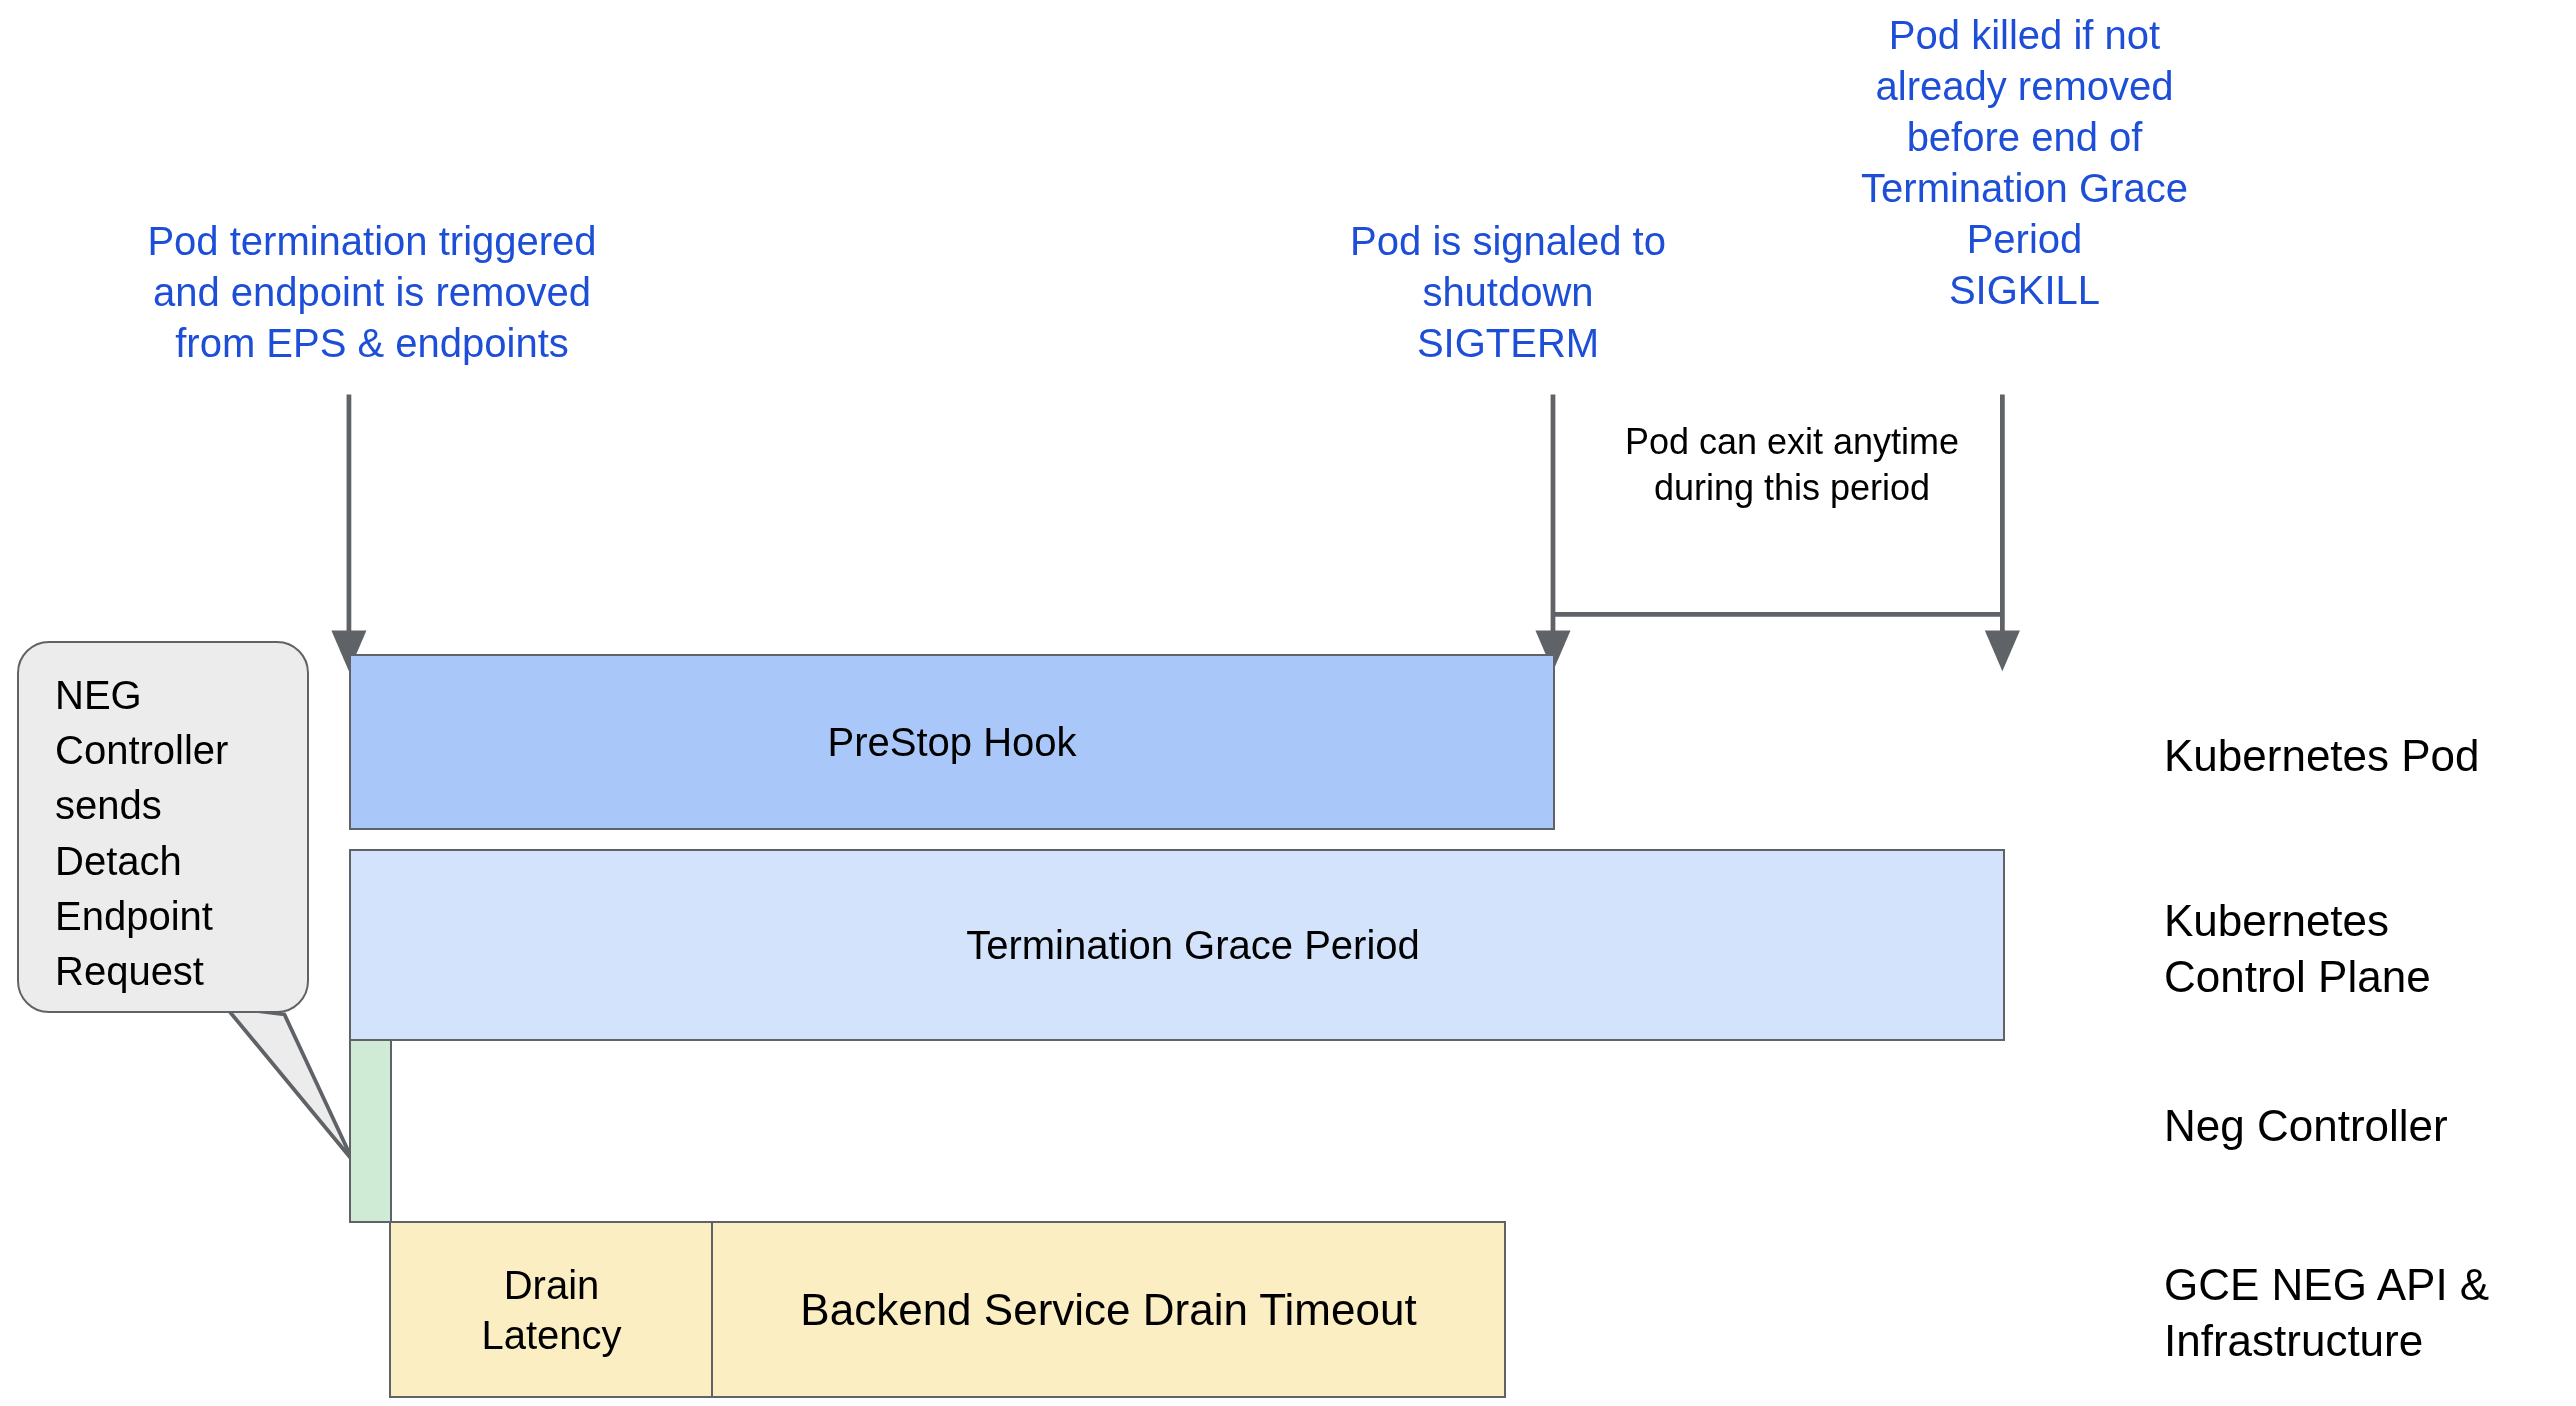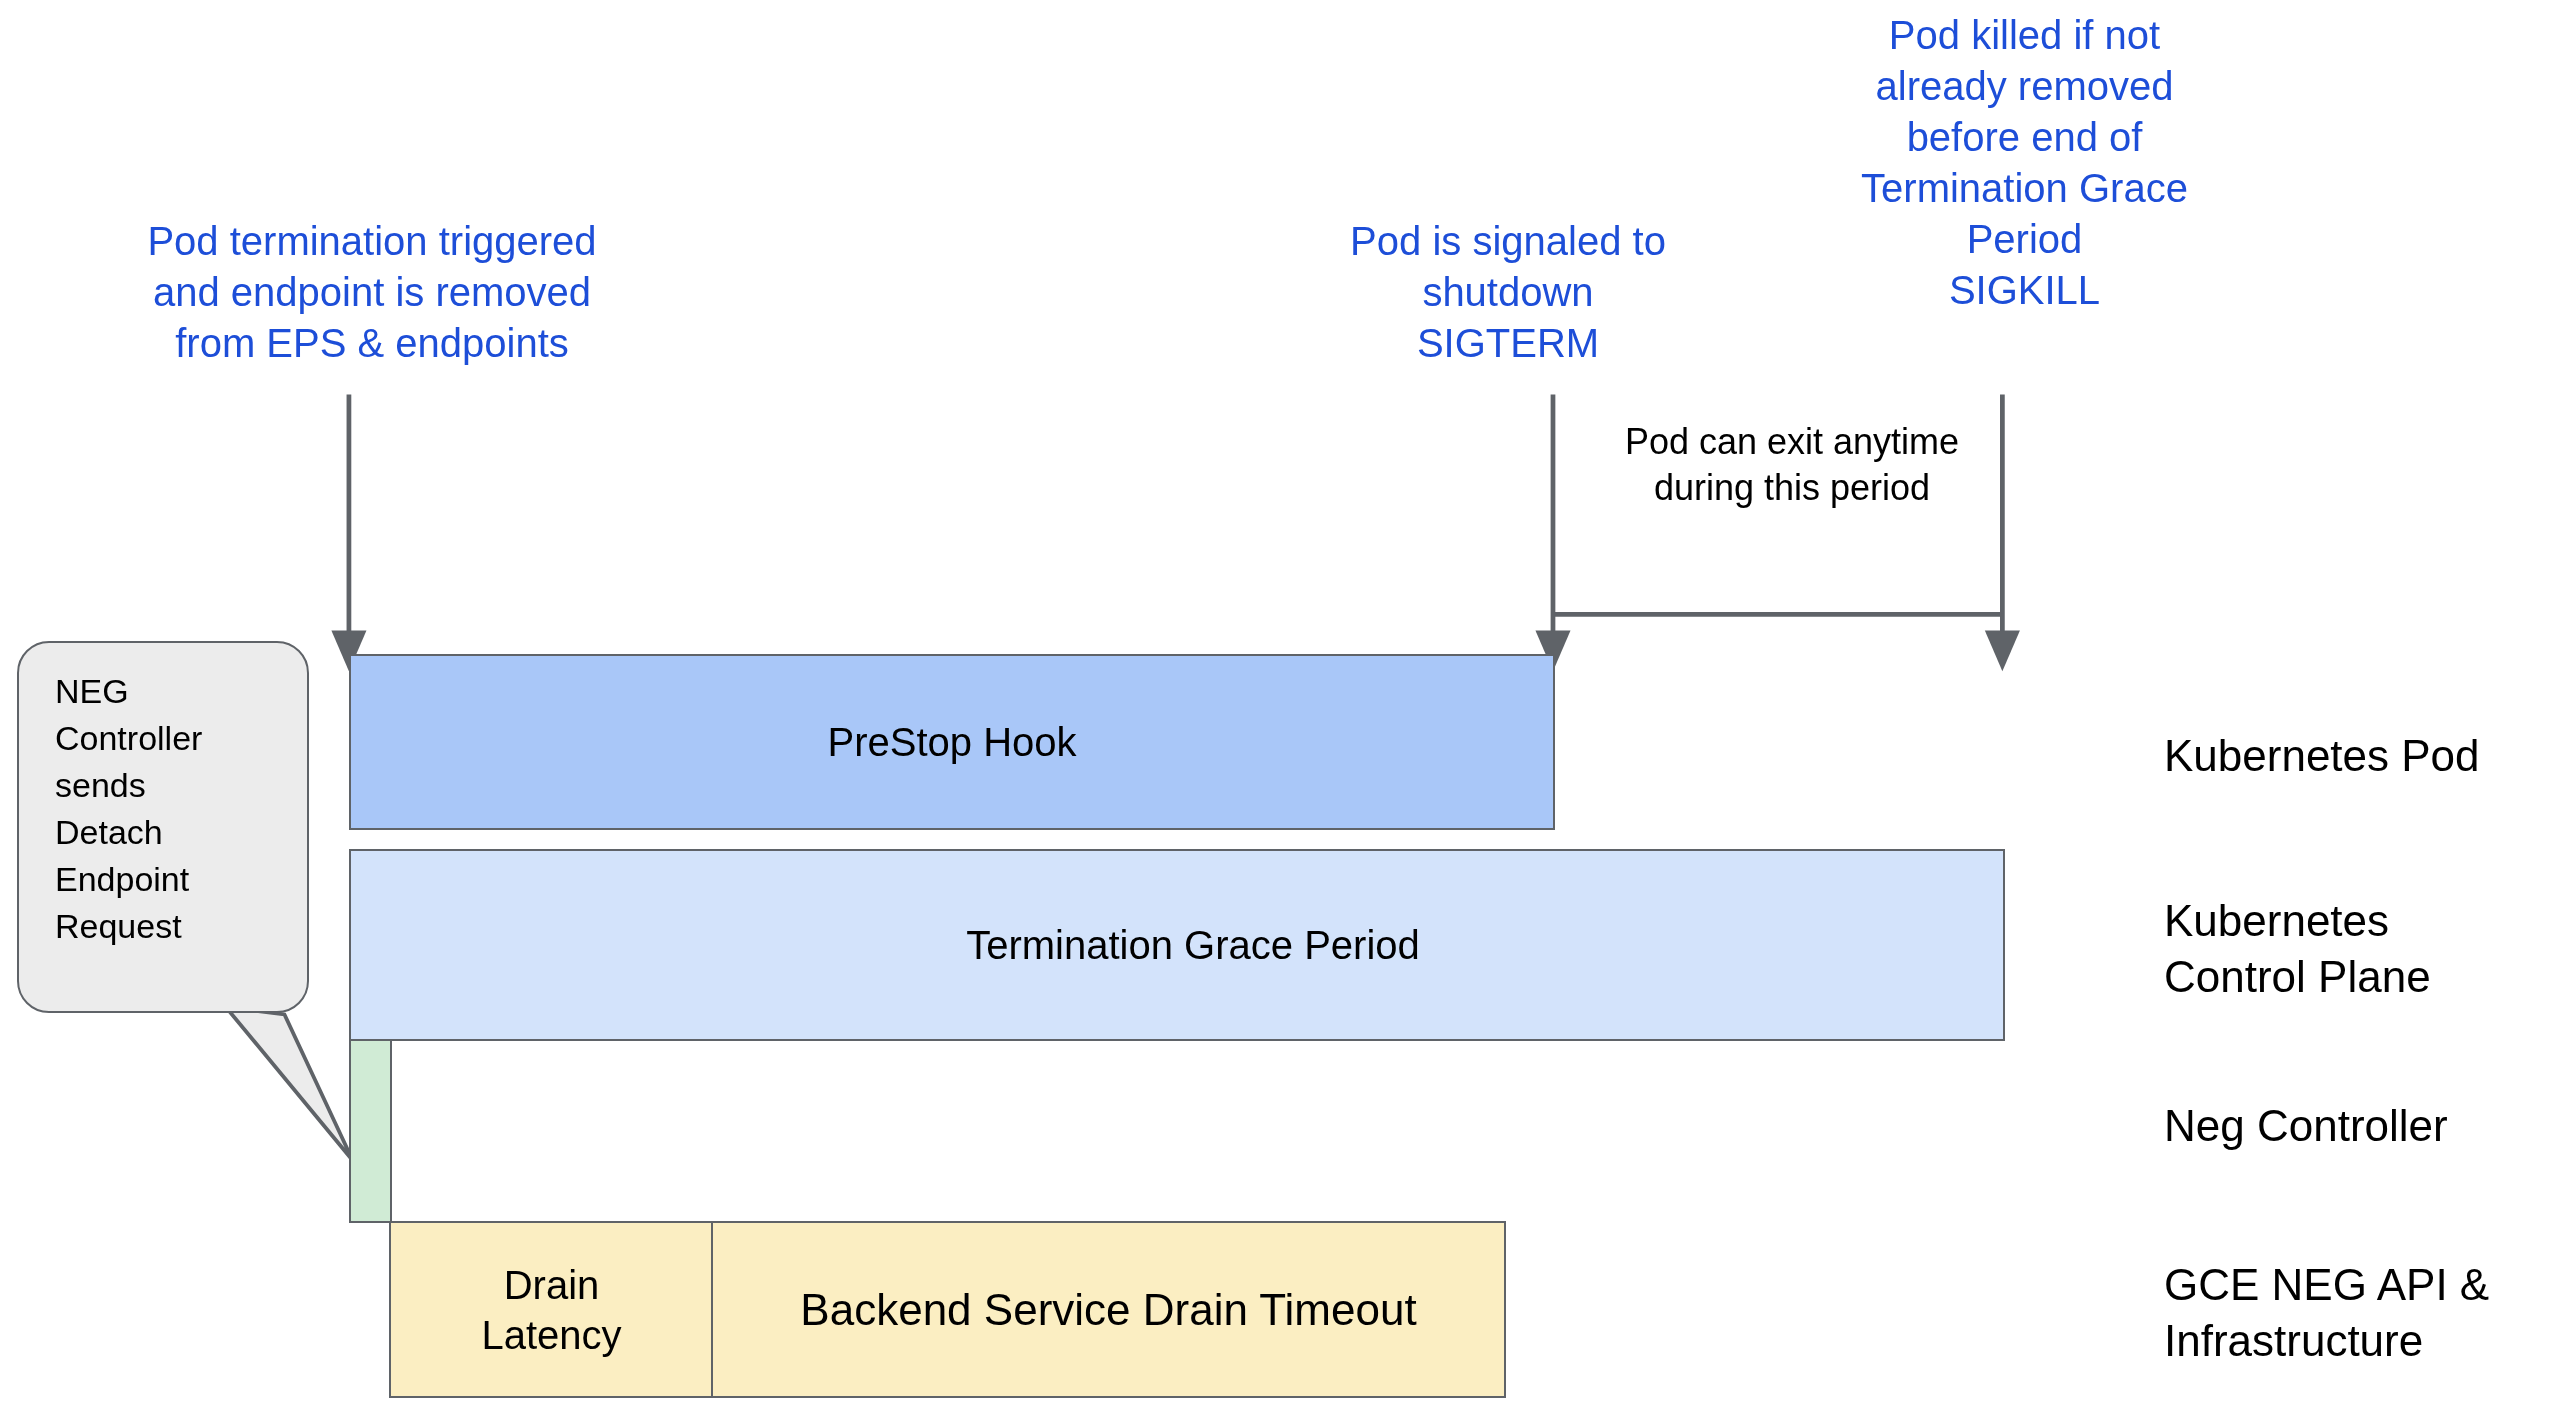--- a/index.html
+++ b/index.html
@@ -60,21 +60,21 @@
     text-align: left;
   }
 
   .callout {
     position: absolute;
     box-sizing: border-box;
     background: #ececec;
     border: 2.8px solid #5f6368;
     border-radius: 32px;
     color: #000000;
-    font-size: 34px;
+    font-size: 40px;
     line-height: 1.38;
     white-space: pre-line;
     padding: 25px 25px 35px 36px;
   }
 
   svg.overlay {
     position: absolute;
     left: 0; top: 0;
     width: 2576px;
     height: 1406px;

